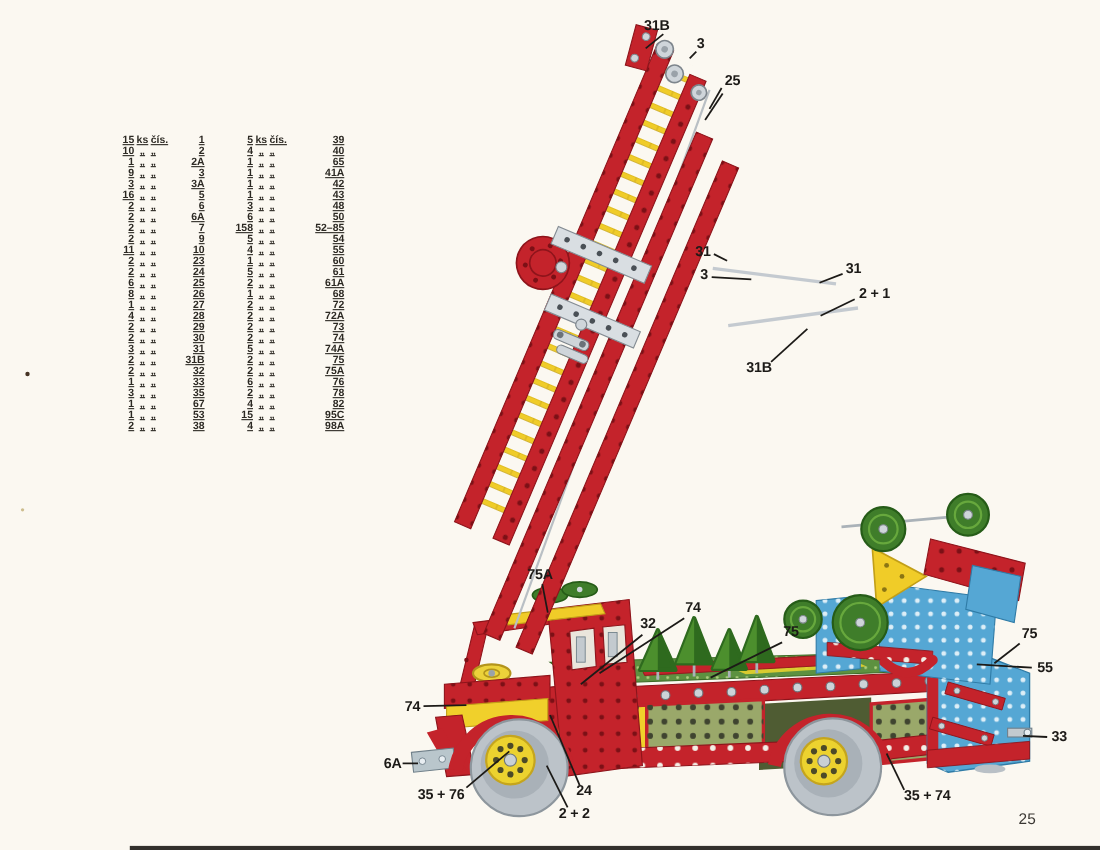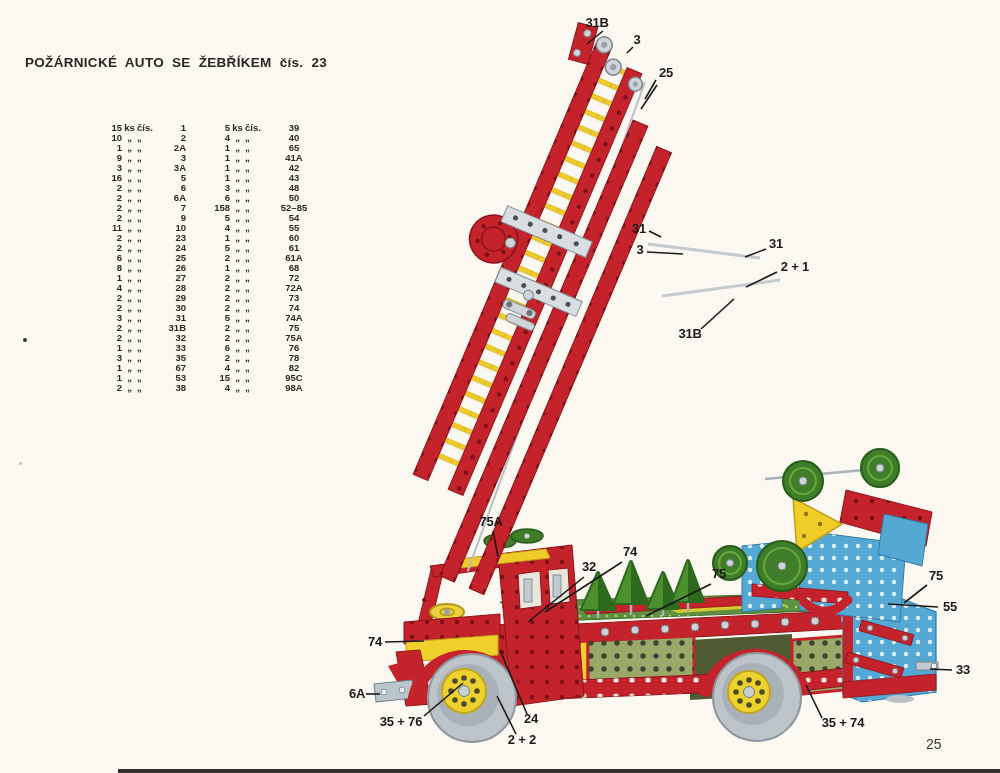--- a/index.html
+++ b/index.html
@@ -4,40 +4,39 @@
 <style>
   html,body{margin:0;padding:0;}
   body{width:1000px;height:773px;position:relative;background:#fbf8f1;
        font-family:"Liberation Sans",sans-serif;color:#26241f;overflow:hidden;}
   .hdr{position:absolute;left:25px;top:55px;}
   .title{font-size:13.5px;font-weight:700;letter-spacing:.3px;word-spacing:4px;color:#2a2722;}
   .subtitle{font-size:10px;font-weight:700;word-spacing:2px;margin-top:5px;color:#2a2722;}
   .parts{position:absolute;left:96px;top:123px;display:flex;font-size:9.5px;font-weight:700;color:#2c2923;}
   .pcol{display:flex;flex-direction:column;}
   .pcol2{margin-left:14px;}
-  .prow{display:flex;height:10px;line-height:10px;align-items:baseline;}
+  .prow{display:flex;height:10px;line-height:10px;align-items:baseline;text-decoration:underline;}
   .q{width:26px;text-align:right;}
   .u{width:15px;text-align:center;}
   .c{width:23px;text-align:left;}
   .p{width:26px;text-align:right;}
   .pcol2 .q{width:30px;}
-  .pcol2 .p{text-align:center;width:38px;padding-left:7px;}
+  .pcol2 .p{text-align:right;width:38px;padding-left:7px;}
   .pagenum{position:absolute;left:926px;top:736px;font-size:14px;color:#3a3733;}
   svg{position:absolute;left:0;top:0;}
   .speck1{position:absolute;left:23px;top:338px;width:4px;height:4px;background:#473325;border-radius:50%;}
   .speck2{position:absolute;left:19px;top:462px;width:3px;height:3px;background:#cdbd8e;border-radius:50%;}
   .bottom-edge{position:absolute;left:118px;top:769px;width:882px;height:4px;background:#33302c;}
   text.callout{font-size:13px;font-weight:700;fill:#1c1a17;letter-spacing:-.2px;}
   .leader{stroke:#1c1a17;stroke-width:1.6;fill:none;}
 </style>
 </head>
 <body>
 
 <div class="hdr">
-  <div class="title">POŽÁRNICKÉ AUTO SE ŽEBŘÍKEM čís. 23</div>
 </div>
 
 <div class="parts">
   <div class="pcol">
 
       <div class="prow">
         <span class="q">15</span>
         <span class="u">ks</span>
         <span class="c">čís.</span>
         <span class="p">1</span>

